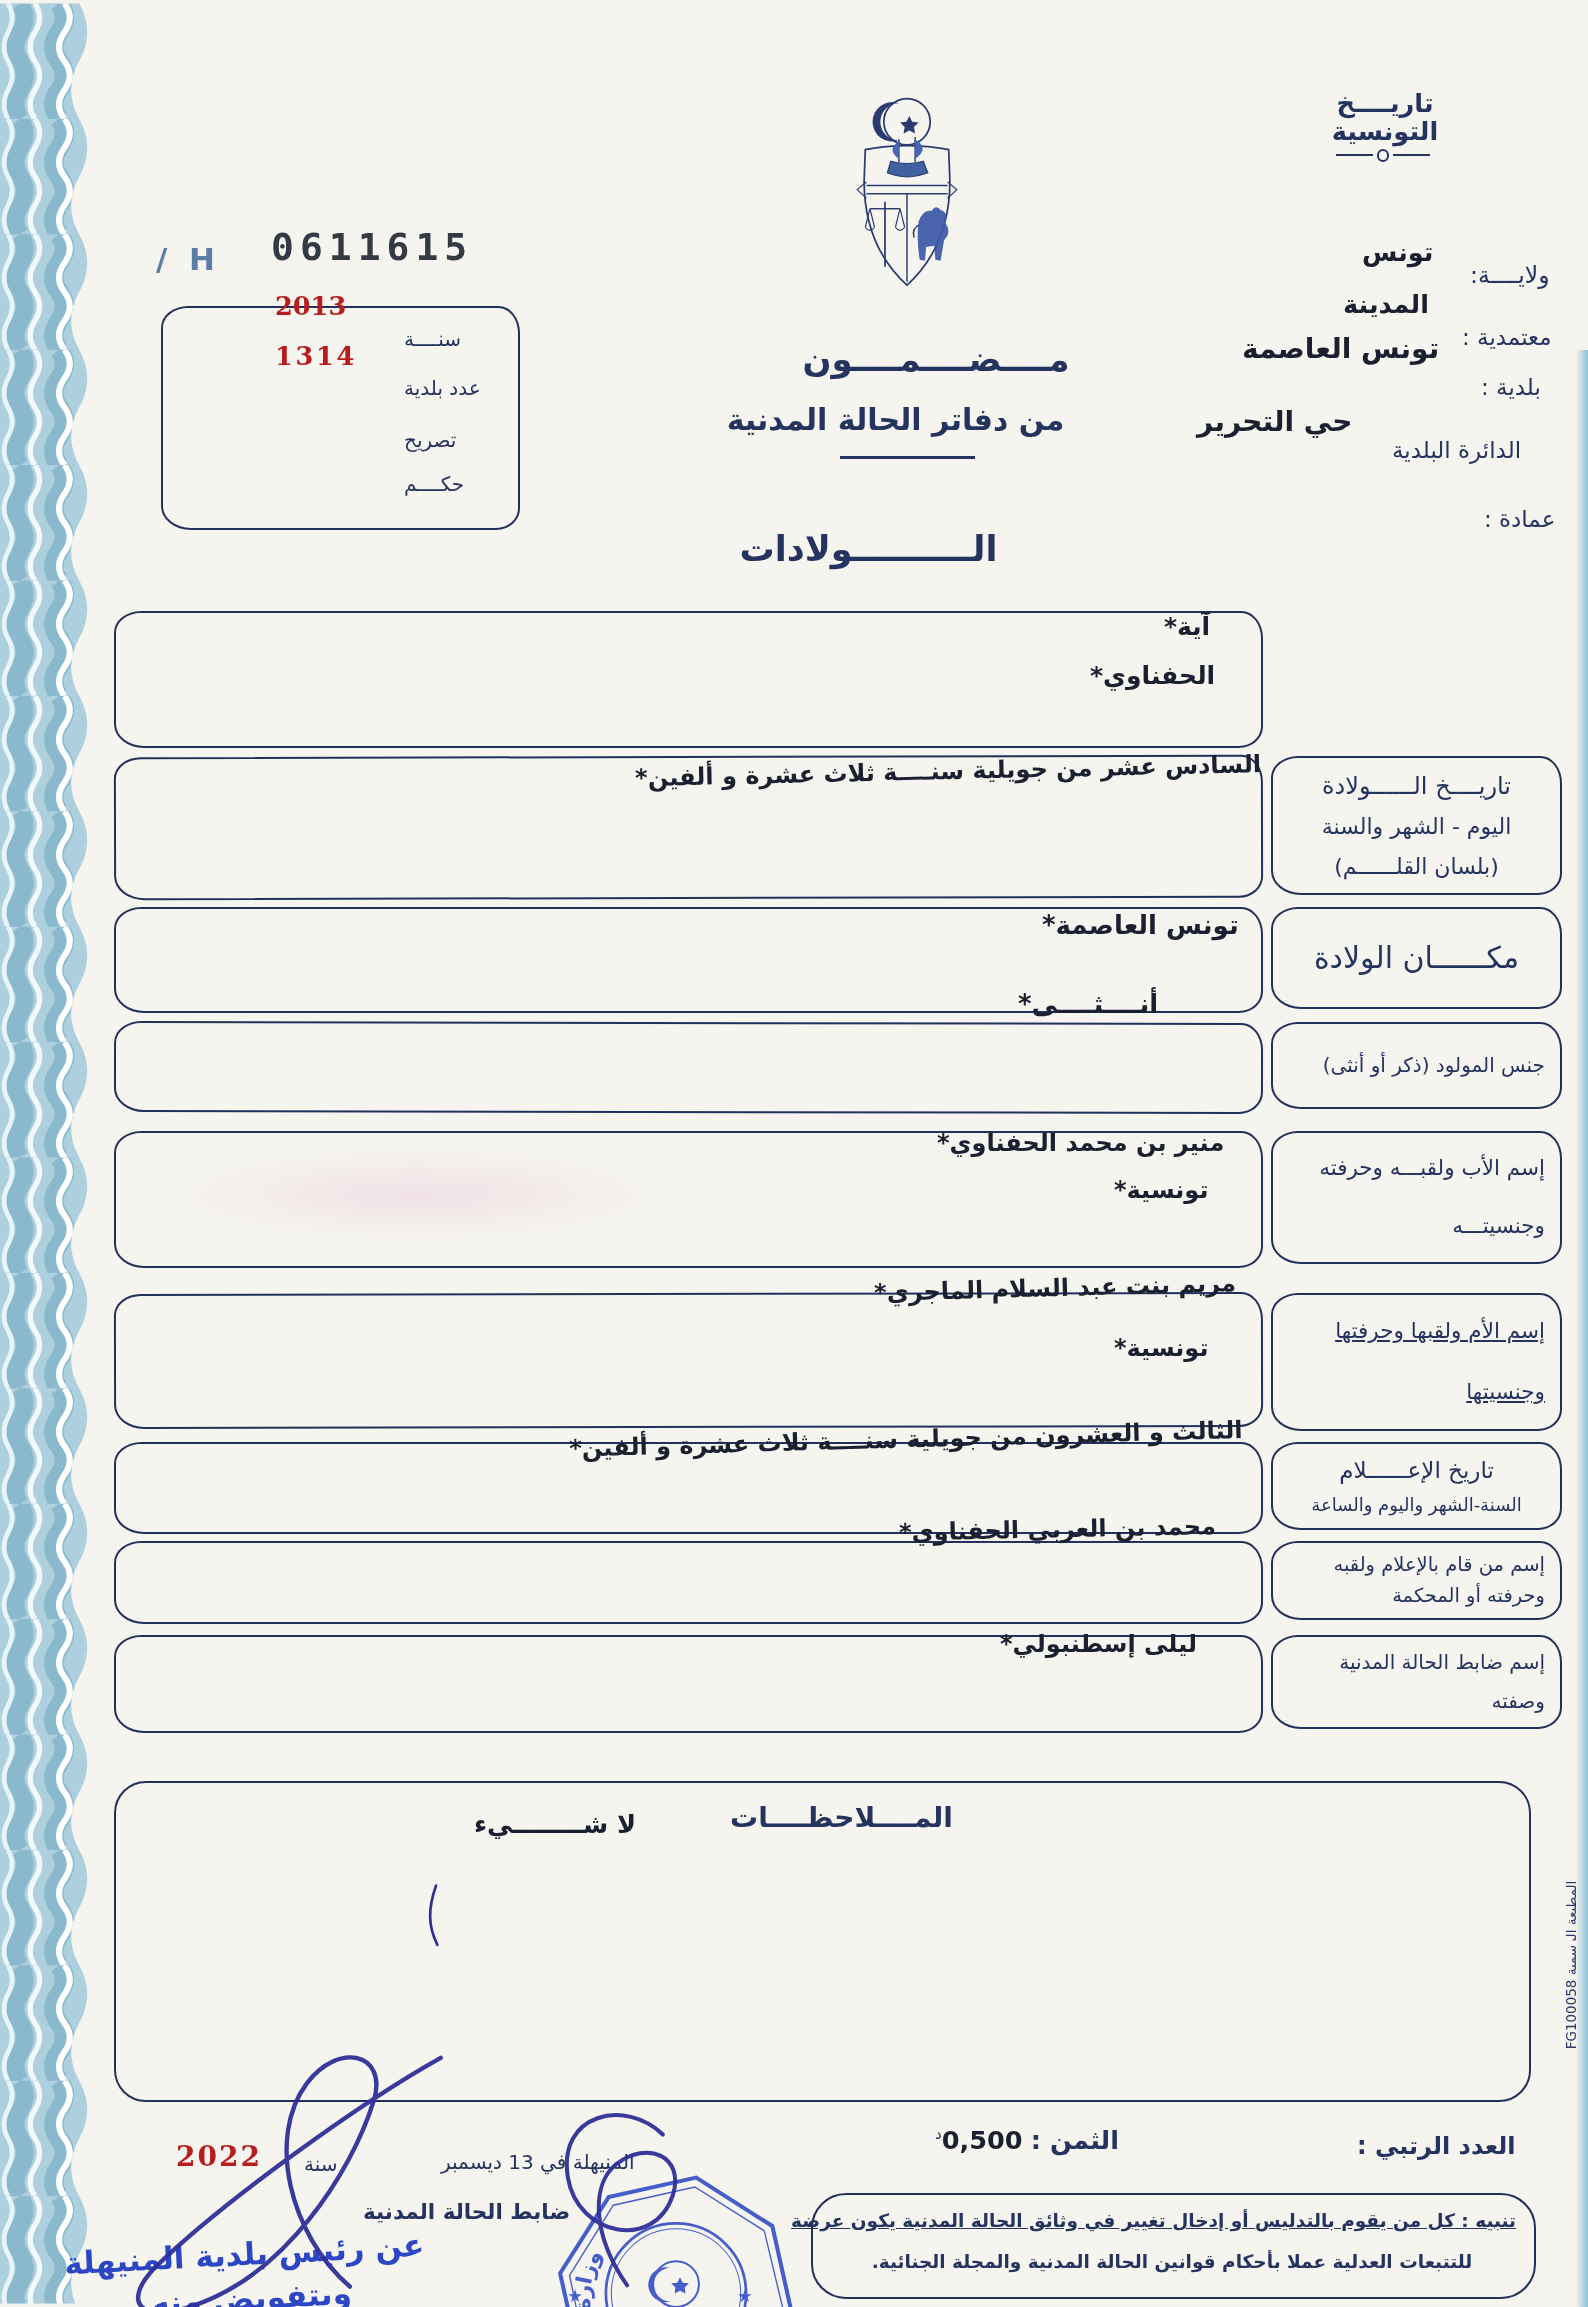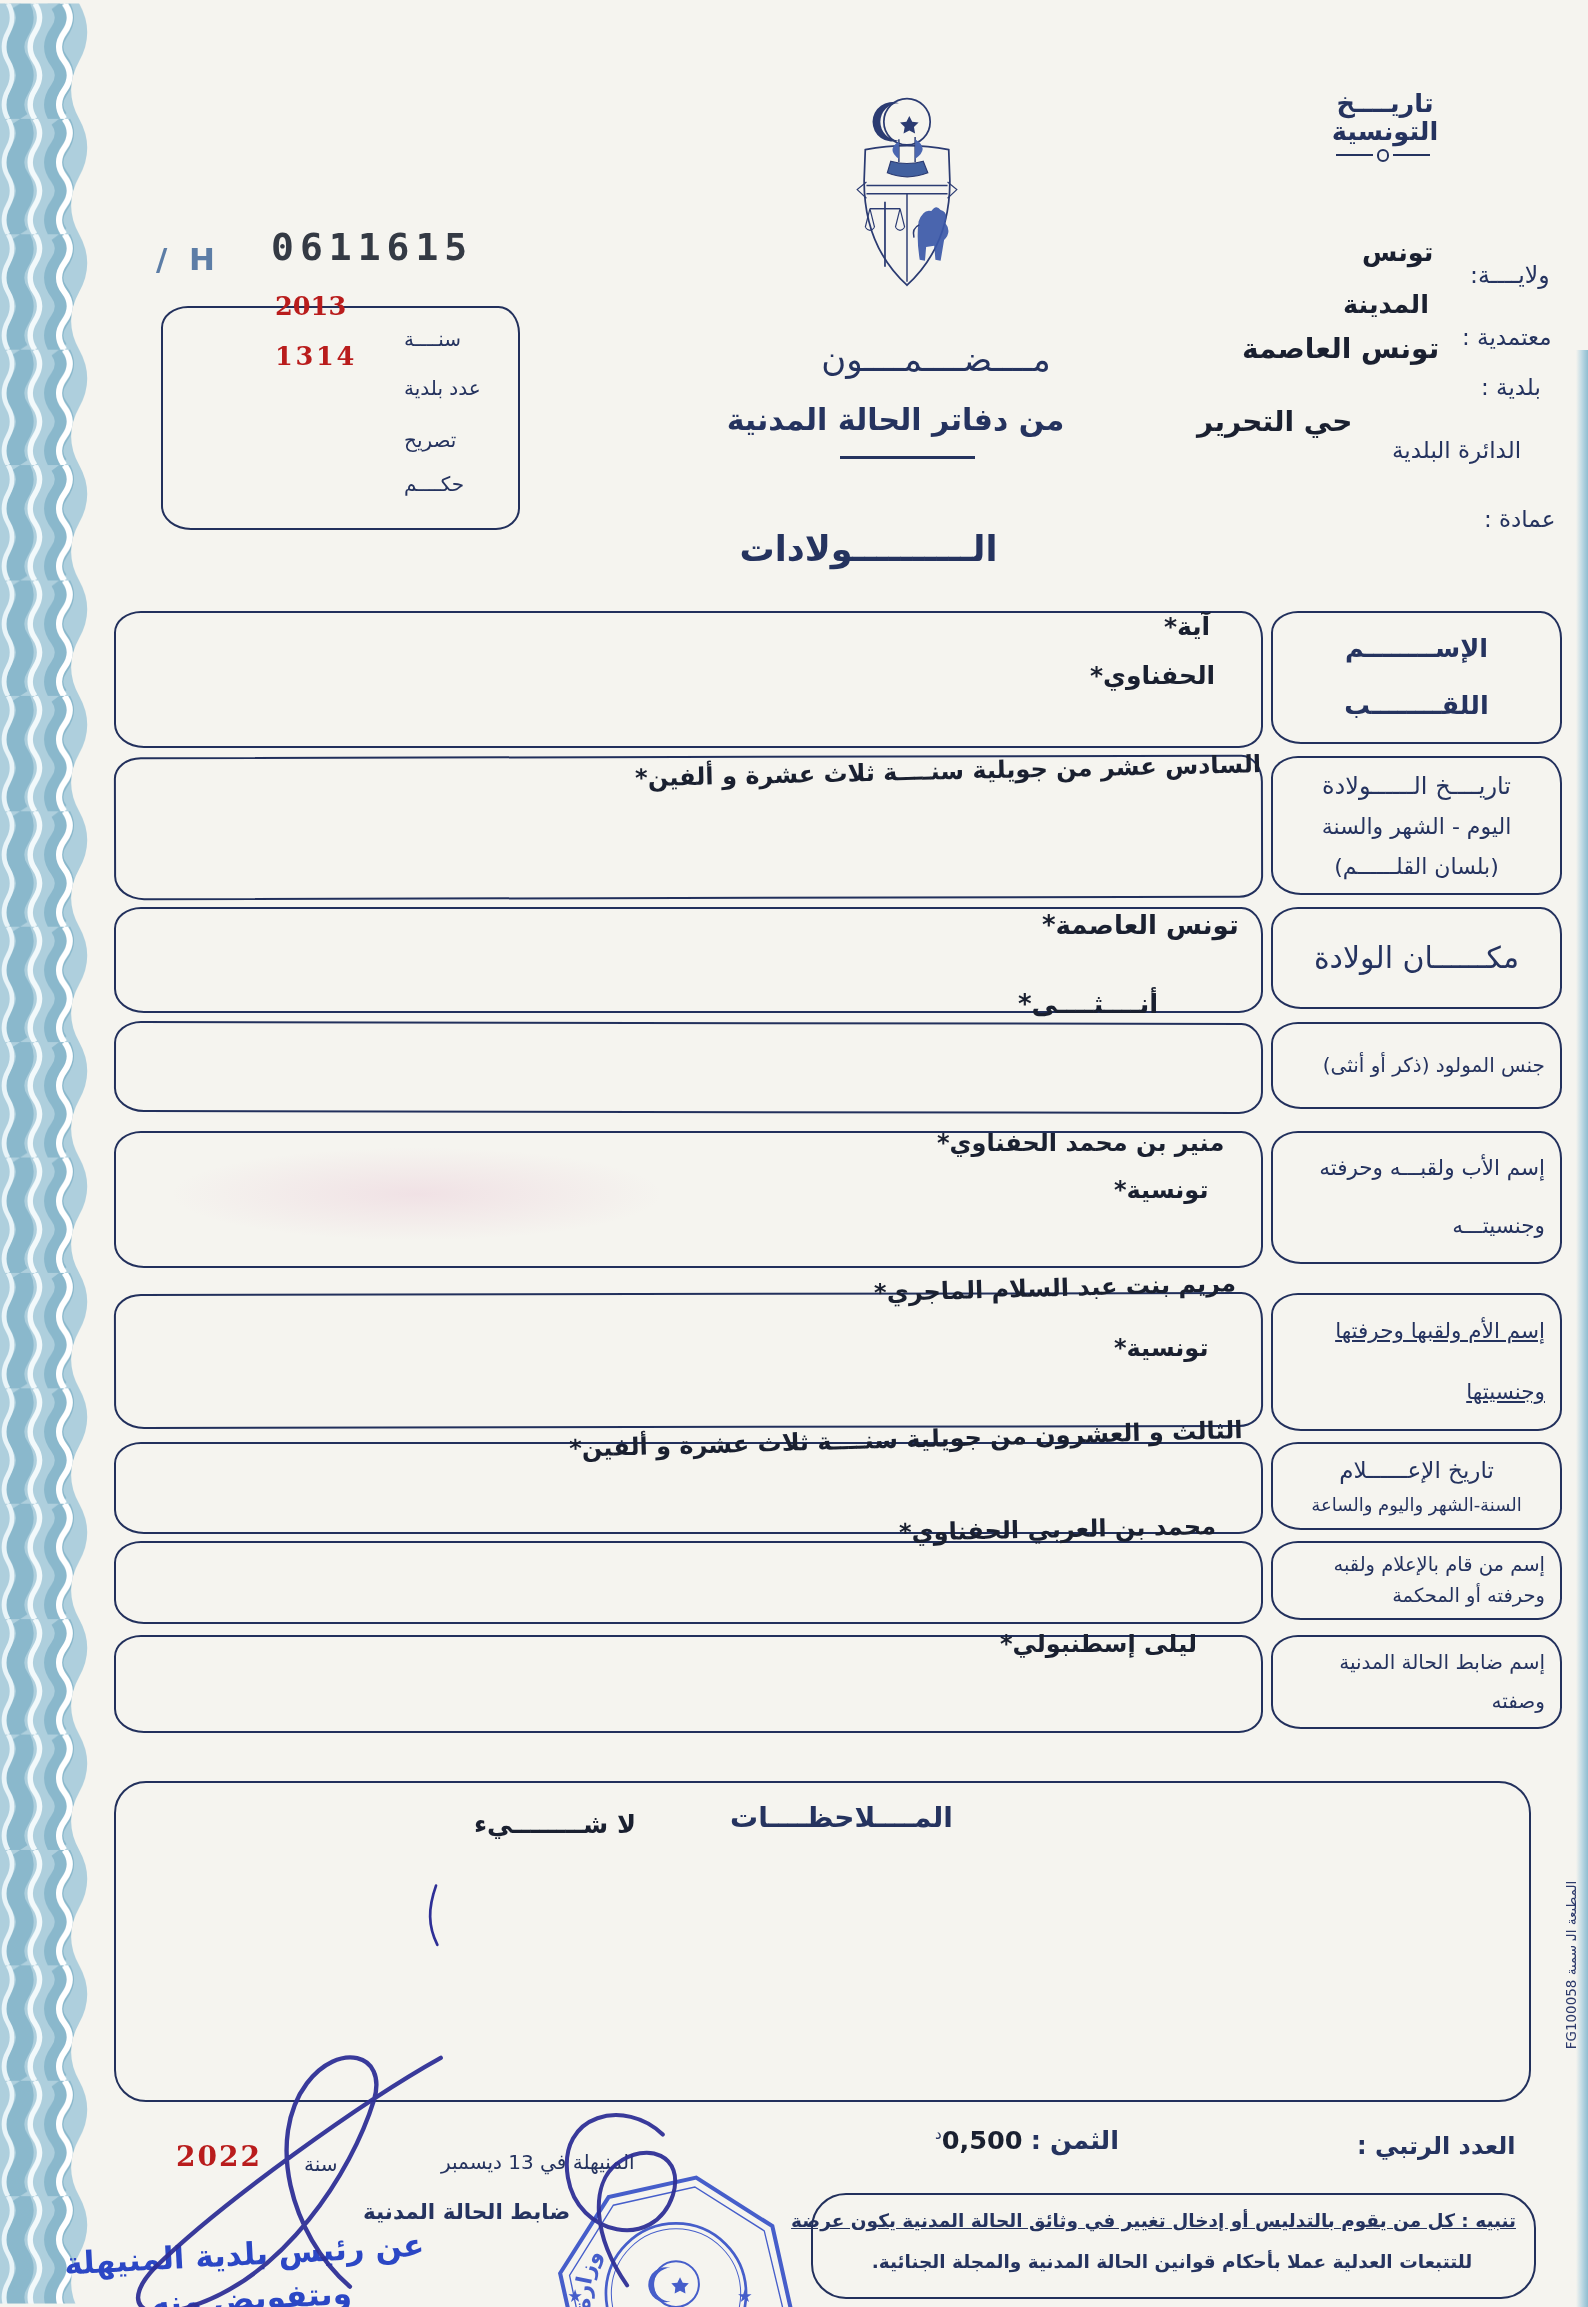--- a/index.html
+++ b/index.html
@@ -85,39 +85,35 @@
   <div class="abs val" style="left:1362px;top:237px;font-size:25.6px;">تونس</div>
   <div class="abs ink" style="left:1470px;top:261px;font-size:23.6px;">ولايــــة:</div>
   <div class="abs val" style="left:1343px;top:289px;font-size:25.6px;">المدينة</div>
   <div class="abs ink" style="left:1462px;top:324px;font-size:23px;">معتمدية :</div>
   <div class="abs val" style="left:1242px;top:332px;font-size:28px;">تونس العاصمة</div>
   <div class="abs ink" style="left:1481px;top:374px;font-size:23px;">بلدية :</div>
   <div class="abs val" style="left:1197px;top:405px;font-size:28px;">حي التحرير</div>
   <div class="abs ink" style="left:1392px;top:437px;font-size:23px;">الدائرة البلدية</div>
   <div class="abs ink" style="left:1484px;top:506px;font-size:23px;">عمادة :</div>
 
-  <div class="abs ink" style="left:798px;top:339px;width:276px;text-align:center;font-size:34px;font-weight:normal;">مــــضــــمــــون</div>
+  <div class="abs ink" style="left:798px;top:339px;width:276px;text-align:center;font-size:34px;font-weight:bold;">مــــضــــمــــون</div>
   <div class="abs ink" style="left:717px;top:402px;width:357px;text-align:center;font-size:30px;font-weight:bold;">من دفاتر الحالة المدنية</div>
   <div class="abs" style="left:840px;top:456px;width:135px;height:2.7px;background:#25335f;"></div>
   <div class="abs ink" style="left:734px;top:529px;width:269px;text-align:center;font-size:35px;font-weight:bold;">الــــــــــولادات</div>
 
   <div class="box rbox valuebox" style="top:611px;height:133px;"></div>
   <div class="box rbox valuebox" style="top:756px;height:139px;transform:rotate(-0.12deg);"></div>
   <div class="box rbox valuebox" style="top:907px;height:102px;"></div>
   <div class="box rbox valuebox" style="top:1022px;height:87px;transform:rotate(0.1deg);"></div>
   <div class="box rbox valuebox" style="top:1131px;height:133px;"></div>
   <div class="box rbox valuebox" style="top:1293px;height:131px;transform:rotate(-0.1deg);"></div>
   <div class="box rbox valuebox" style="top:1442px;height:88px;"></div>
   <div class="box rbox valuebox" style="top:1541px;height:79px;"></div>
   <div class="box rbox valuebox" style="top:1635px;height:94px;"></div>
 
-  <div class="box rbox labelbox" style="top:611px;height:133px;font-size:25.6px;font-weight:bold;">
-    <div style="text-align:center;">الإســــــــم</div>
-    <div style="text-align:center;">اللقــــــــب</div>
-  </div>
   <div class="box rbox labelbox" style="top:907px;height:102px;font-size:30px;">
     <div style="text-align:center;">مكــــــان الولادة</div>
   </div>
   <div class="box rbox labelbox" style="top:756px;height:139px;font-size:22px;">
     <div style="text-align:center;font-size:24px;">تاريــــخ الــــــولادة</div>
     <div style="text-align:center;">اليوم - الشهر والسنة</div>
     <div style="text-align:center;">(بلسان القلــــــم)</div>
   </div>
   <div class="box rbox labelbox" style="top:1022px;height:87px;font-size:20px;">
     <div style="text-align:right;">جنس المولود (ذكر أو أنثى)</div>

